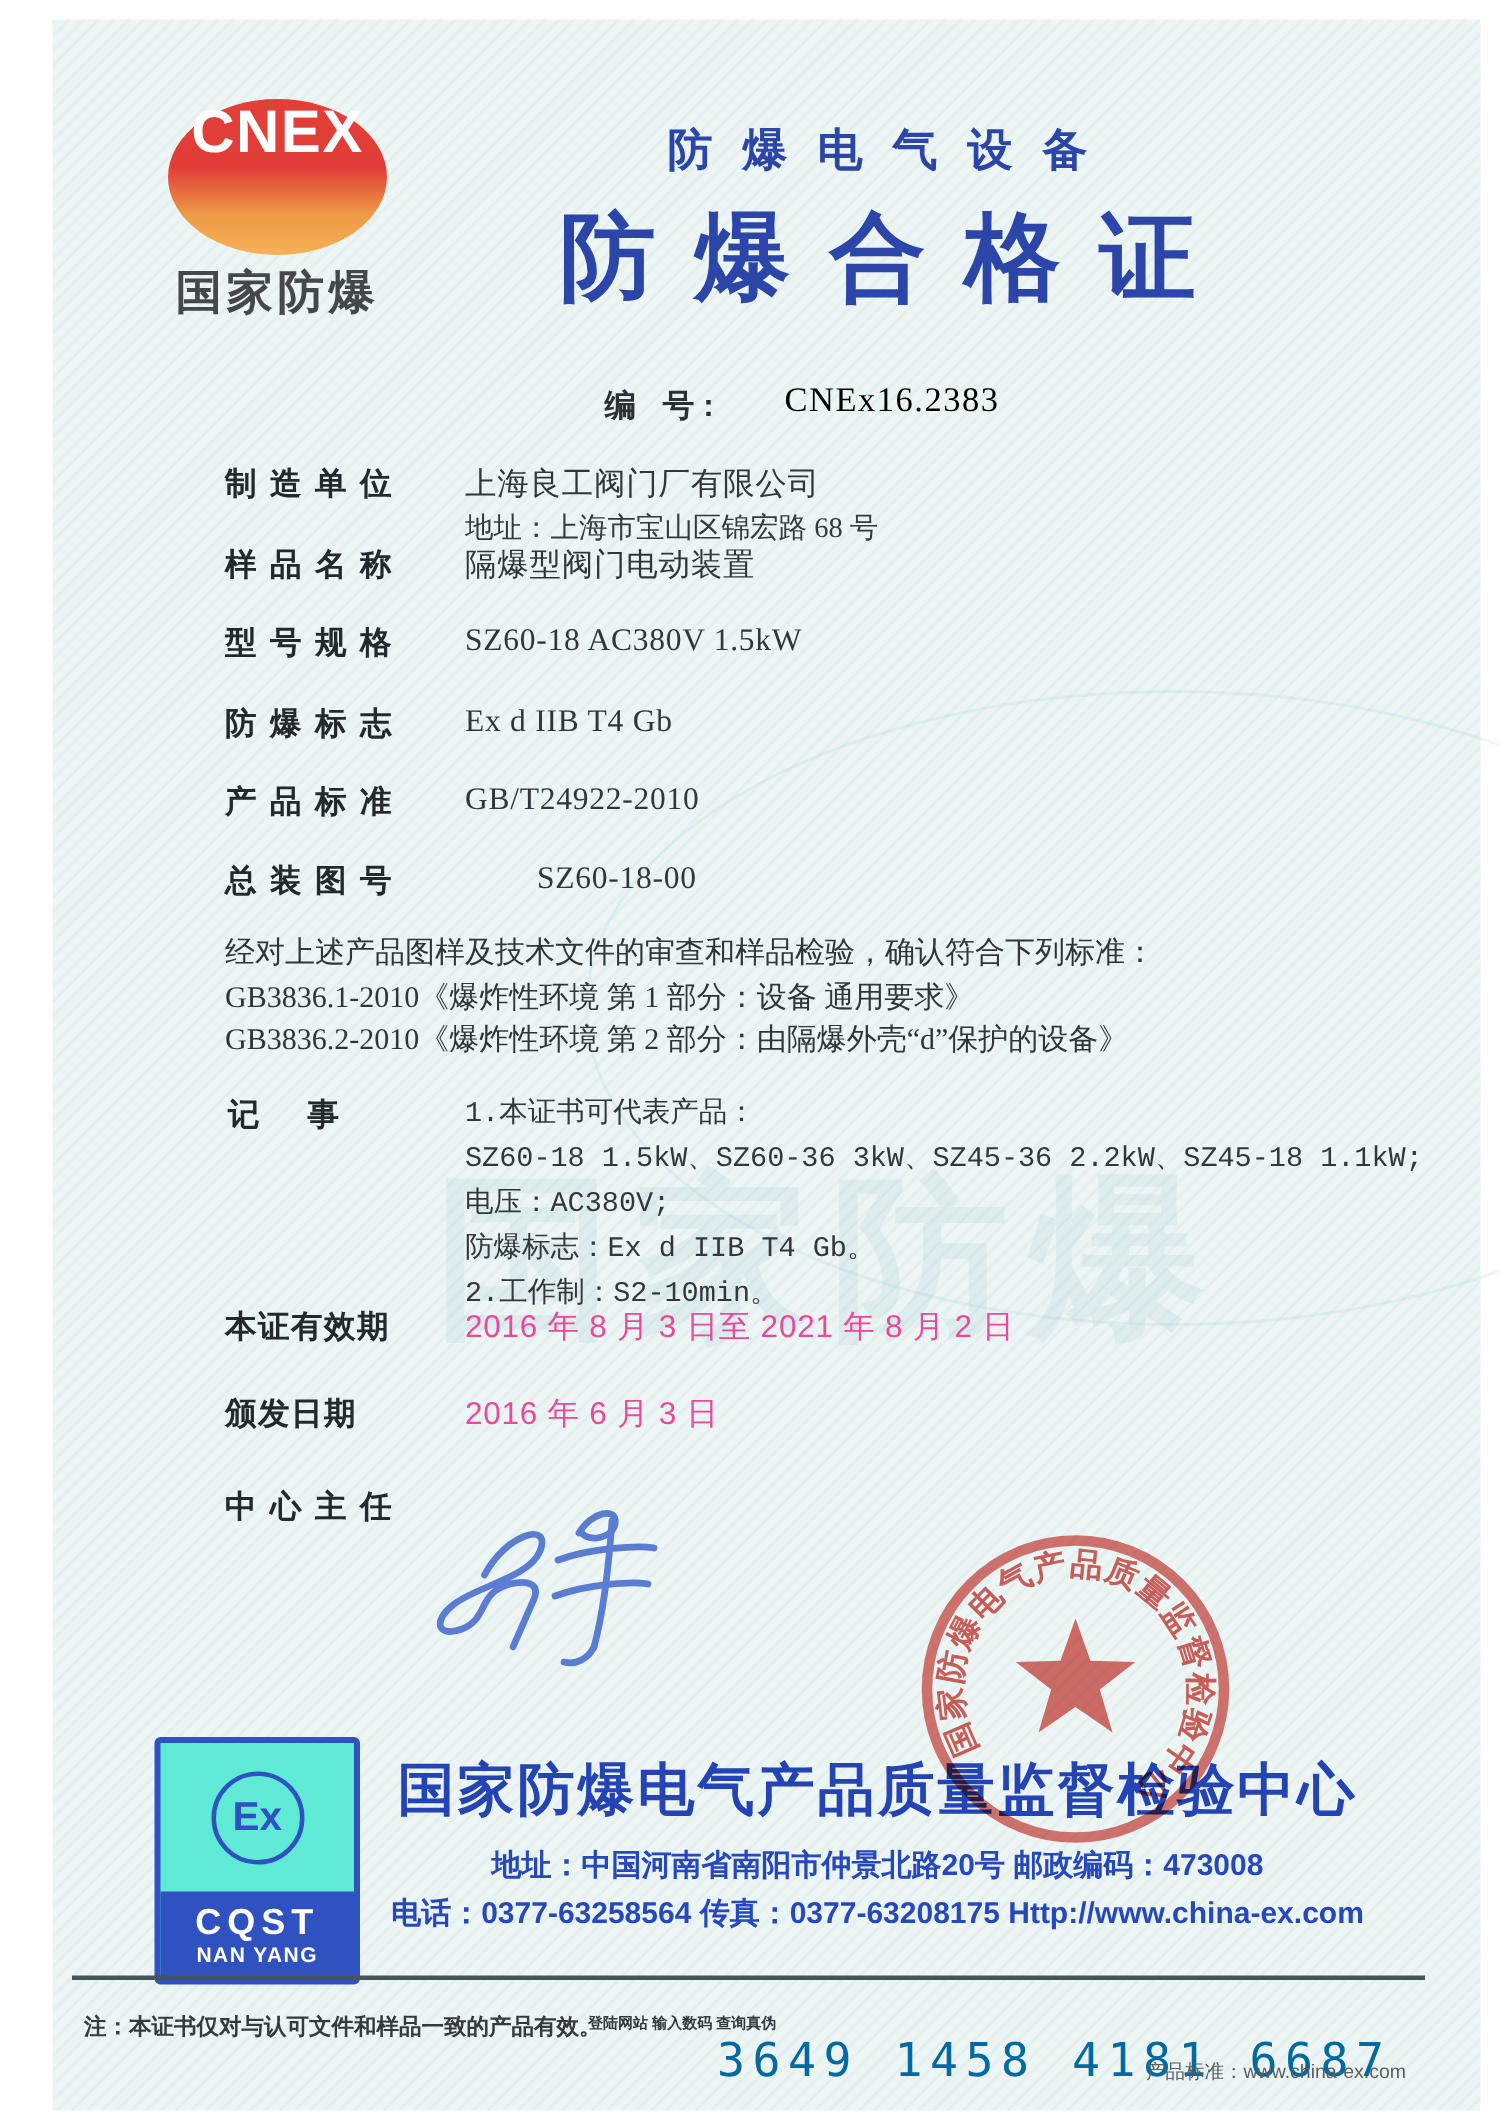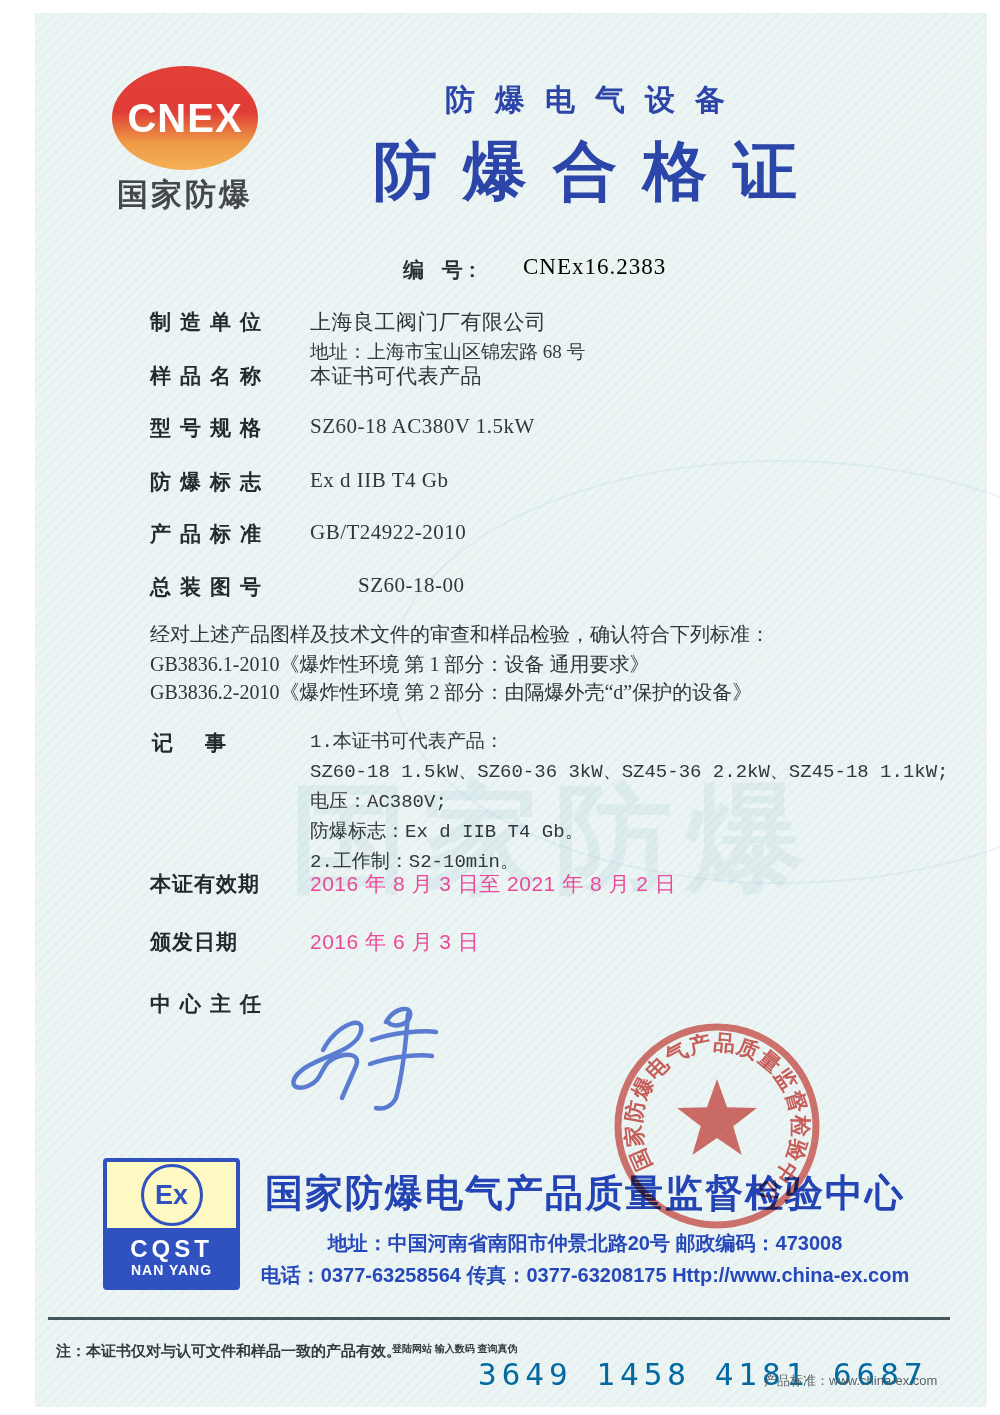--- a/index.html
+++ b/index.html
@@ -23,21 +23,21 @@
     white-space:nowrap;z-index:0;
   }
   .guilloche{
     left:390px;top:460px;width:780px;height:420px;
     border:2px solid rgba(140,195,215,0.16);border-radius:50%;z-index:0;
   }
   
   .cnex-oval{
     left:112px;top:66px;width:146px;height:104px;border-radius:50%;
     background:linear-gradient(180deg,#e23f39 0%,#e03d37 44%,#ee9a45 74%,#f6b157 100%);
-    display:flex;align-items:center;justify-content:center;z-index:1;
+    display:flex;justify-content:center;z-index:1;
   }
   .cnex-text{
     color:#ffffff;font-family:"Liberation Sans",sans-serif;font-weight:800;
     font-size:40px;letter-spacing:1px;
   }
   .cnex-caption{
     left:106px;top:174px;width:158px;text-align:center;
     font-family:"Liberation Sans",sans-serif;font-weight:600;
     font-size:31px;letter-spacing:3px;color:#45484b;z-index:1;
   }
@@ -85,21 +85,21 @@
   .val-hei{
     font-family:"Liberation Sans",sans-serif;font-size:21px;color:#ec4899;
     letter-spacing:0.5px;z-index:1;white-space:nowrap;text-align:right;
   }
   
   .signature{left:268px;top:992px;z-index:2;}
   
   .stamp{left:612px;top:1021px;z-index:3;mix-blend-mode:multiply;}
   
   .badge{
-    left:103px;top:1158px;width:137px;height:132px;background:#fef9c3;
+    left:103px;top:1158px;width:137px;height:165px;background:#5eead4;
     border:4px solid #2f52c0;border-radius:4px;box-sizing:border-box;
     display:flex;flex-direction:column;z-index:1;
   }
   .badge-top{flex:1;display:flex;align-items:center;justify-content:center;}
   .badge-circle{
     width:56px;height:56px;border:3px solid #2f52c0;border-radius:50%;
     display:flex;align-items:center;justify-content:center;
   }
   .badge-ex{
     font-family:"Liberation Sans",sans-serif;font-weight:800;font-size:27px;color:#2f52c0;
@@ -158,21 +158,21 @@
   <div class="abs main-title">防爆合格证</div>
 
   <div class="abs certno-label">编  号:</div>
   <div class="abs certno-value">CNEx16.2383</div>
 
   <div class="abs lbl" style="left:150px;top:308px;">制造单位</div>
   <div class="abs val" style="left:310px;top:308px;">上海良工阀门厂有限公司</div>
   <div class="abs val-sub" style="left:310px;top:339px;">地址：上海市宝山区锦宏路 68 号</div>
 
   <div class="abs lbl" style="left:150px;top:362px;">样品名称</div>
-  <div class="abs val" style="left:310px;top:362px;">本证书可代表产品</div>
+  <div class="abs val" style="left:310px;top:362px;">隔爆型阀门电动装置</div>
 
   <div class="abs lbl" style="left:150px;top:414px;">型号规格</div>
   <div class="abs val" style="left:310px;top:414px;">SZ60-18   AC380V   1.5kW</div>
 
   <div class="abs lbl" style="left:150px;top:468px;">防爆标志</div>
   <div class="abs val" style="left:310px;top:468px;">Ex d IIB T4 Gb</div>
 
   <div class="abs lbl" style="left:150px;top:520px;">产品标准</div>
   <div class="abs val" style="left:310px;top:520px;">GB/T24922-2010</div>
 

